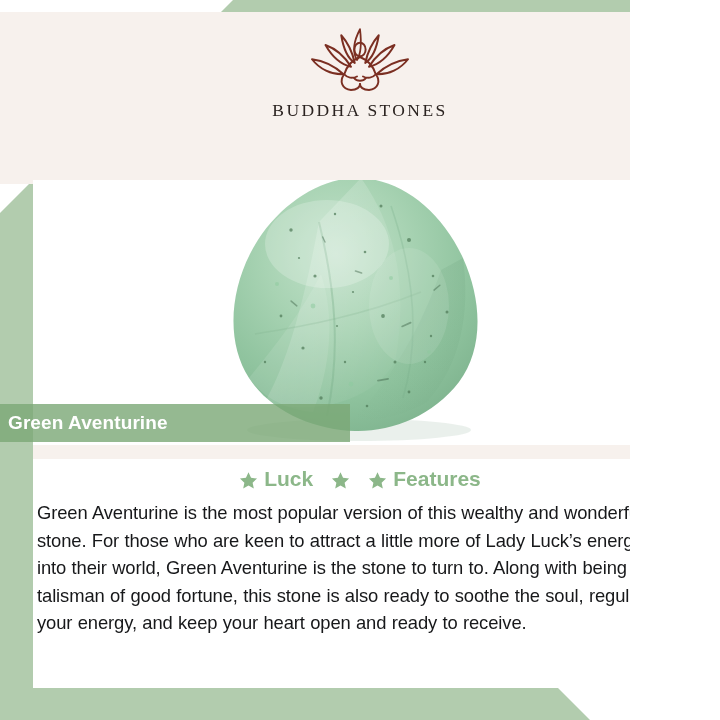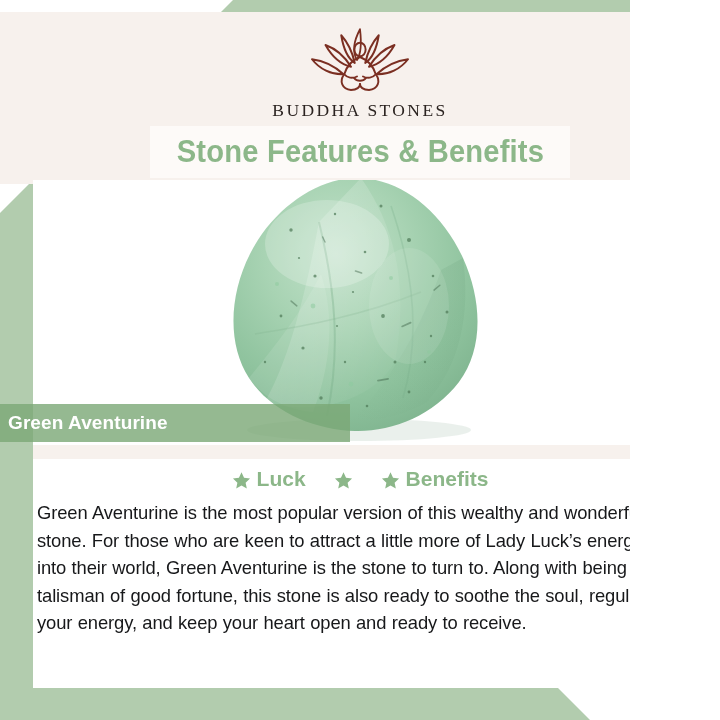--- a/index.html
+++ b/index.html
@@ -180,21 +180,21 @@
     left: 33px;
     top: 459px;
     width: 654px;
     bottom: 32px;
     background: #ffffff;
     z-index: 4;
   }
   .benefits {
     display: flex;
     justify-content: center;
-    gap: 28px;
+    gap: 18px;
     margin-top: 8px;
     padding: 0 10px;
   }
   .benefit {
     display: inline-flex;
     align-items: center;
     gap: 6px;
     color: #8cb789;
     font-size: 21px;
     font-weight: bold;
@@ -257,23 +257,20 @@
 
         <path d="M72 72 C76 77 84 77 88 72"></path>
 
         <path d="M59 67 C52 76 56 87 68 88 C76 88 80 84 80 80"></path>
         <path d="M101 67 C108 76 104 87 92 88 C84 88 80 84 80 80"></path>
       </g>
     </svg>
     <div class="logo-word">BUDDHA STONES</div>
   </div>
 
-  <div class="title-banner">
-    <span class="title-text">Stone Features &amp; Benefits</span>
-  </div>
 
   <div class="photo">
     <svg class="stone-svg" viewBox="0 0 330 300" aria-hidden="true">
       <defs>
         <radialGradient id="stoneGrad" cx="42%" cy="30%" r="78%">
           <stop offset="0%" stop-color="#c3e2cb"></stop>
           <stop offset="38%" stop-color="#a8d3b3"></stop>
           <stop offset="72%" stop-color="#8fc39e"></stop>
           <stop offset="100%" stop-color="#7db28d"></stop>
         </radialGradient>
@@ -388,21 +385,21 @@
           </svg>
         </span>
       </span>
 
       <span class="benefit">
         <span class="star">
           <svg viewBox="0 0 24 24" width="19" height="19" aria-hidden="true">
             <polygon points="12,1.6 15.2,8.6 22.8,9.5 17.2,14.7 18.7,22.2 12,18.4 5.3,22.2 6.8,14.7 1.2,9.5 8.8,8.6" fill="#8cb789"></polygon>
           </svg>
         </span>
-        <span>Benefits</span>
+        <span>Features</span>
       </span>
 
     </div>
 
     <p class="desc">Green Aventurine is the most popular version of this wealthy and wonderful stone. For those who are keen to attract a little more of Lady Luck’s energy into their world, Green Aventurine is the stone to turn to. Along with being a talisman of good fortune, this stone is also ready to soothe the soul, regulate your energy, and keep your heart open and ready to receive.</p>
   </div>
 
 </div>
 
 </body></html>

